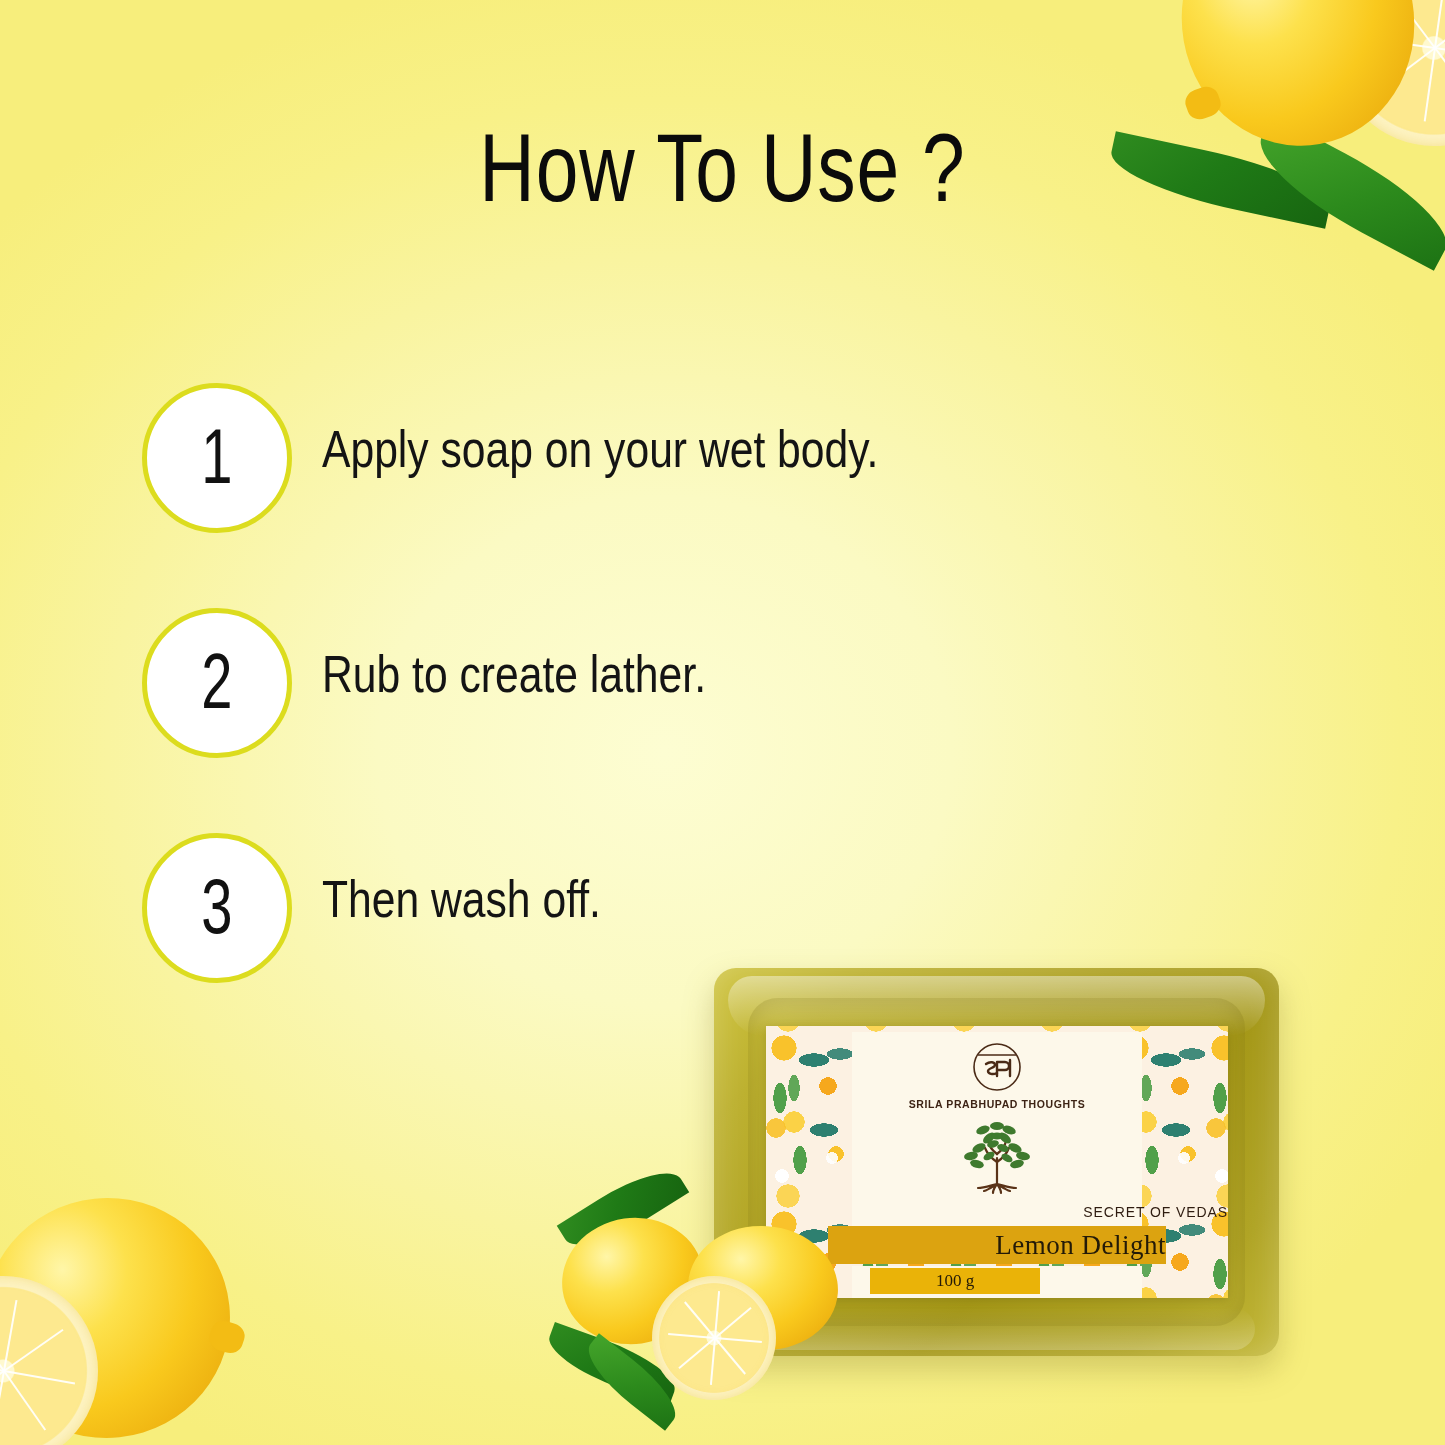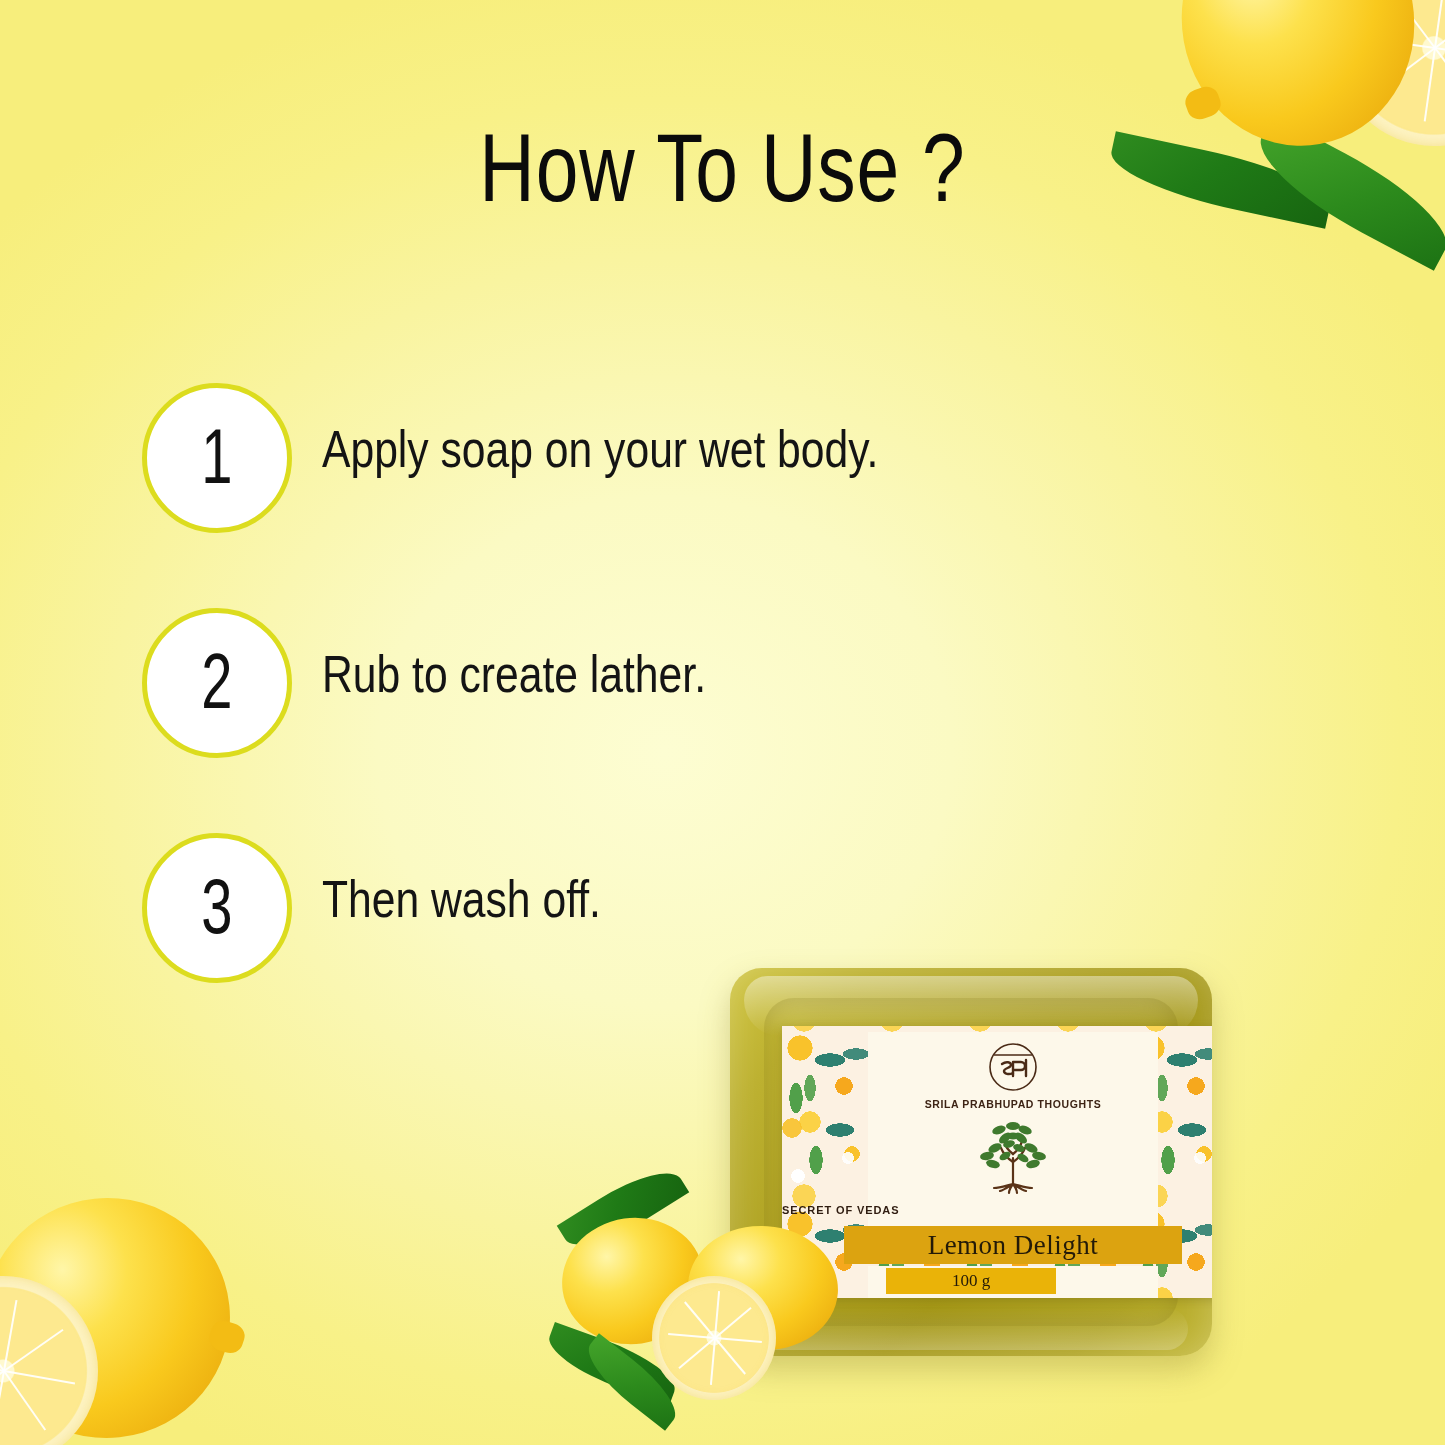--- a/index.html
+++ b/index.html
@@ -39,22 +39,22 @@
     padding-bottom:4px;box-sizing:border-box;
   }
   .step-text{
     position:absolute;left:180px;top:36px;
     font-size:52px;color:#141414;white-space:nowrap;
     transform:scaleX(.82);transform-origin:0 50%;
   }
 
   
   #soap{
-    position:absolute;left:730px;top:968px;width:482px;height:388px;
-    border-radius:32px;
+    position:absolute;left:714px;top:968px;width:565px;height:388px;
+    border-radius:22px;
     background:
       linear-gradient(135deg,#cfc43f 0%,#bdb130 16%,#ada021 42%,#a59818 62%,#b0a425 84%,#c3b837 100%);
     box-shadow:0 14px 30px rgba(140,130,40,.35), inset 0 0 34px rgba(255,255,255,.22);
     overflow:hidden;
   }
   #soap .gloss-top{
     position:absolute;left:14px;top:8px;right:14px;height:60px;border-radius:40px 40px 60px 60px;
     background:linear-gradient(180deg,rgba(255,255,255,.42),rgba(255,255,255,0));
   }
   #soap .gloss-bot{
@@ -116,26 +116,26 @@
   }
   .brand-top{
     position:absolute;left:0;top:72px;width:100%;text-align:center;
     font-size:10.5px;font-weight:bold;letter-spacing:.6px;color:#3d2314;
   }
   .tree-logo{
     position:absolute;left:50%;top:92px;transform:translateX(-50%);
     width:96px;height:86px;
   }
   .brand-bot{
-    position:absolute;left:0;top:178px;width:100%;text-align:left;
-    font-size:11px;font-weight:bold;letter-spacing:.9px;color:#2f1c10;
+    position:absolute;left:0;top:178px;width:100%;text-align:right;
+    font-size:14px;font-weight:normal;letter-spacing:.9px;color:#2f1c10;
   }
   .name-band{
     position:absolute;left:62px;top:200px;width:338px;height:38px;
-    background:#dca310;display:flex;align-items:center;justify-content:center;
+    background:#dca310;display:flex;align-items:center;justify-content:flex-end;
   }
   .name-band span{
     font-family:"Liberation Serif", serif;font-size:27px;color:#231a08;letter-spacing:.5px;
   }
   .weight-band{
     position:absolute;left:104px;top:242px;width:170px;height:26px;
     background:#eab308;display:flex;align-items:center;justify-content:center;
   }
   .weight-band span{
     font-family:"Liberation Serif", serif;font-size:17px;color:#231a08;

